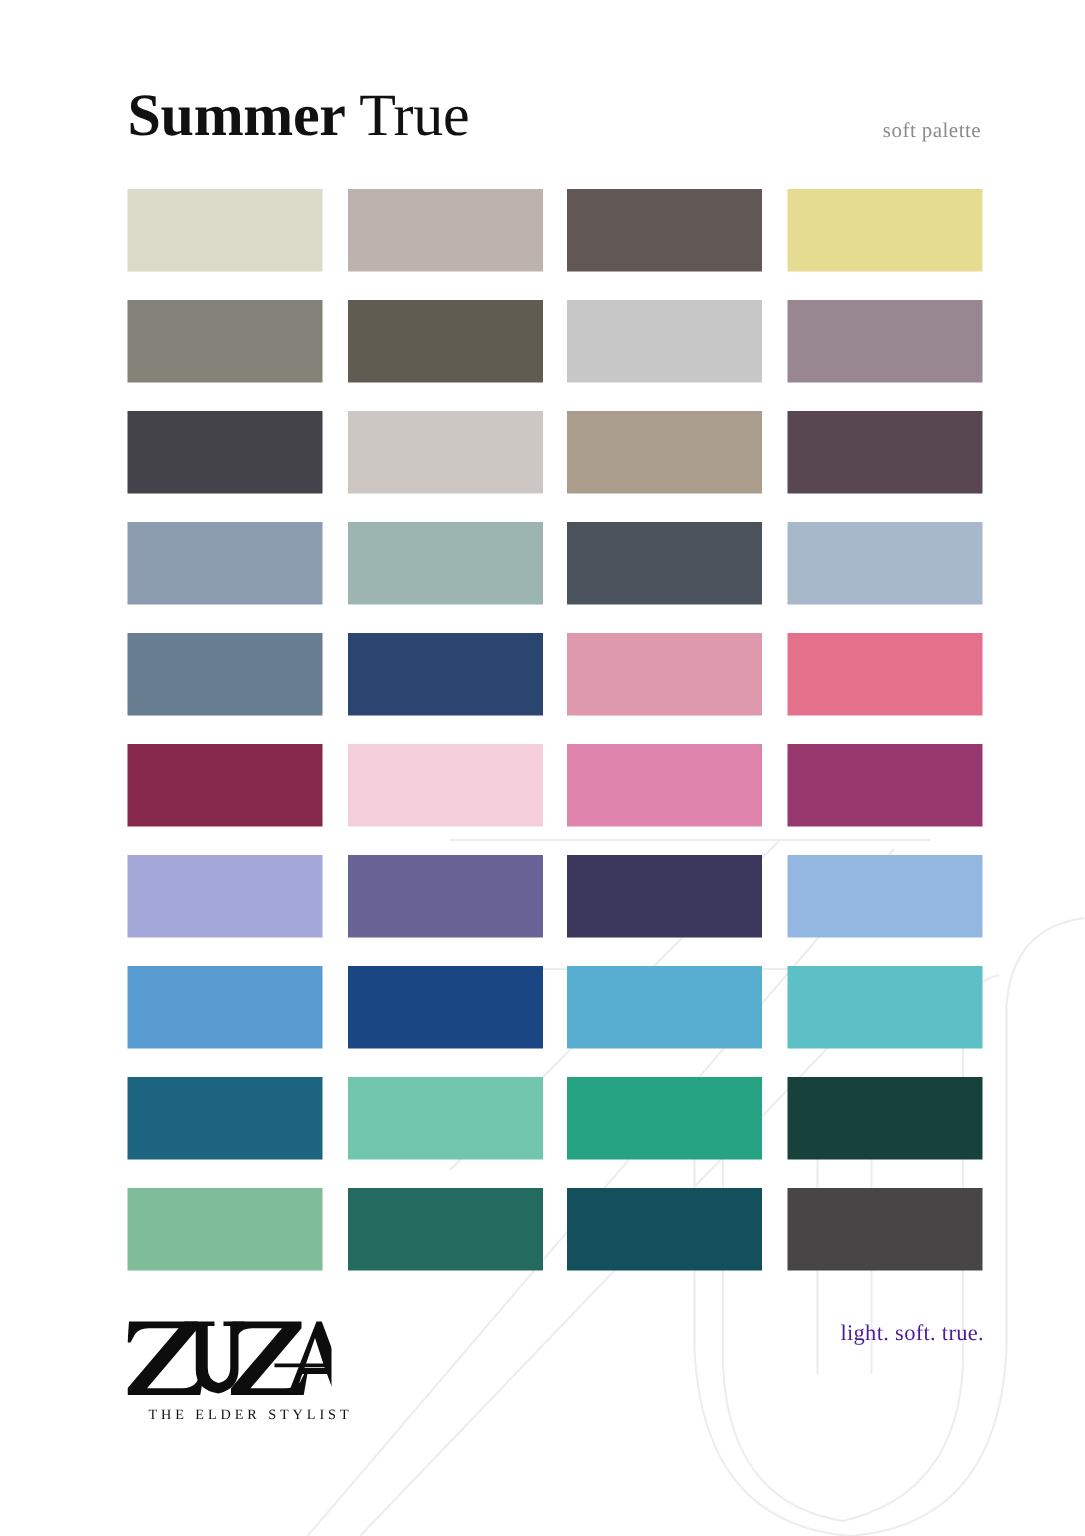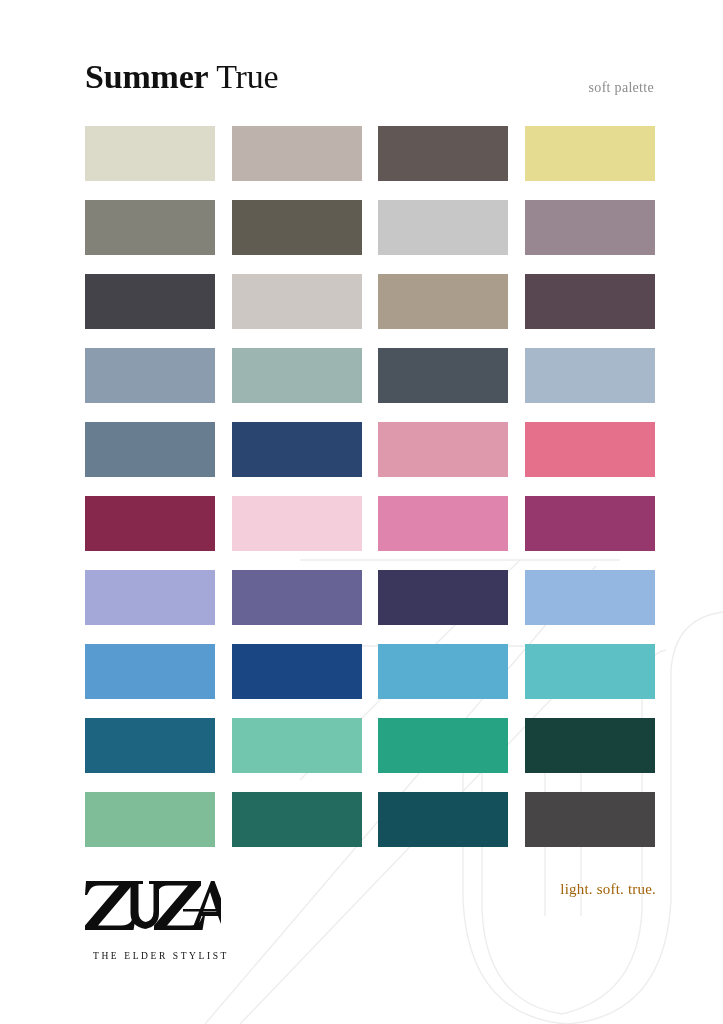--- a/index.html
+++ b/index.html
@@ -35,21 +35,21 @@
     position:absolute;
     left:0; top:0;
     width:723px;
     height:126px;
     z-index:2;
   }
   #title {
     position:absolute;
     left:85px;
     top:58px;
-    font-size:34px;
+    font-size:40px;
     line-height:38px;
     color:#111111;
     white-space:nowrap;
     letter-spacing:-0.2px;
   }
   #title .t-bold { font-weight:700; }
   #title .t-reg  { font-weight:400; }
 
   #kicker {
     position:absolute;
@@ -92,36 +92,36 @@
   }
 
   #logo {
     position:absolute;
     left:85px;
     top:12px;
     width:150px;
   }
   #logo svg { display:block; width:136px; height:58px; }
   #logo-sub {
-    margin-top:15px;
+    margin-top:3px;
     font-size:9.5px;
     letter-spacing:2.6px;
     color:#111111;
     white-space:nowrap;
-    text-align:center;
+    text-align:right;
     padding-left:2px;
   }
 
   #tagline {
     position:absolute;
     right:67px;
     top:14px;
     font-size:15px;
     line-height:18px;
-    color:#a16207;
+    color:#4c1d95;
     letter-spacing:0.2px;
     white-space:nowrap;
   }
 </style>
 </head>
 <body>
 
 <div id="page">
 
   <div id="watermark">

